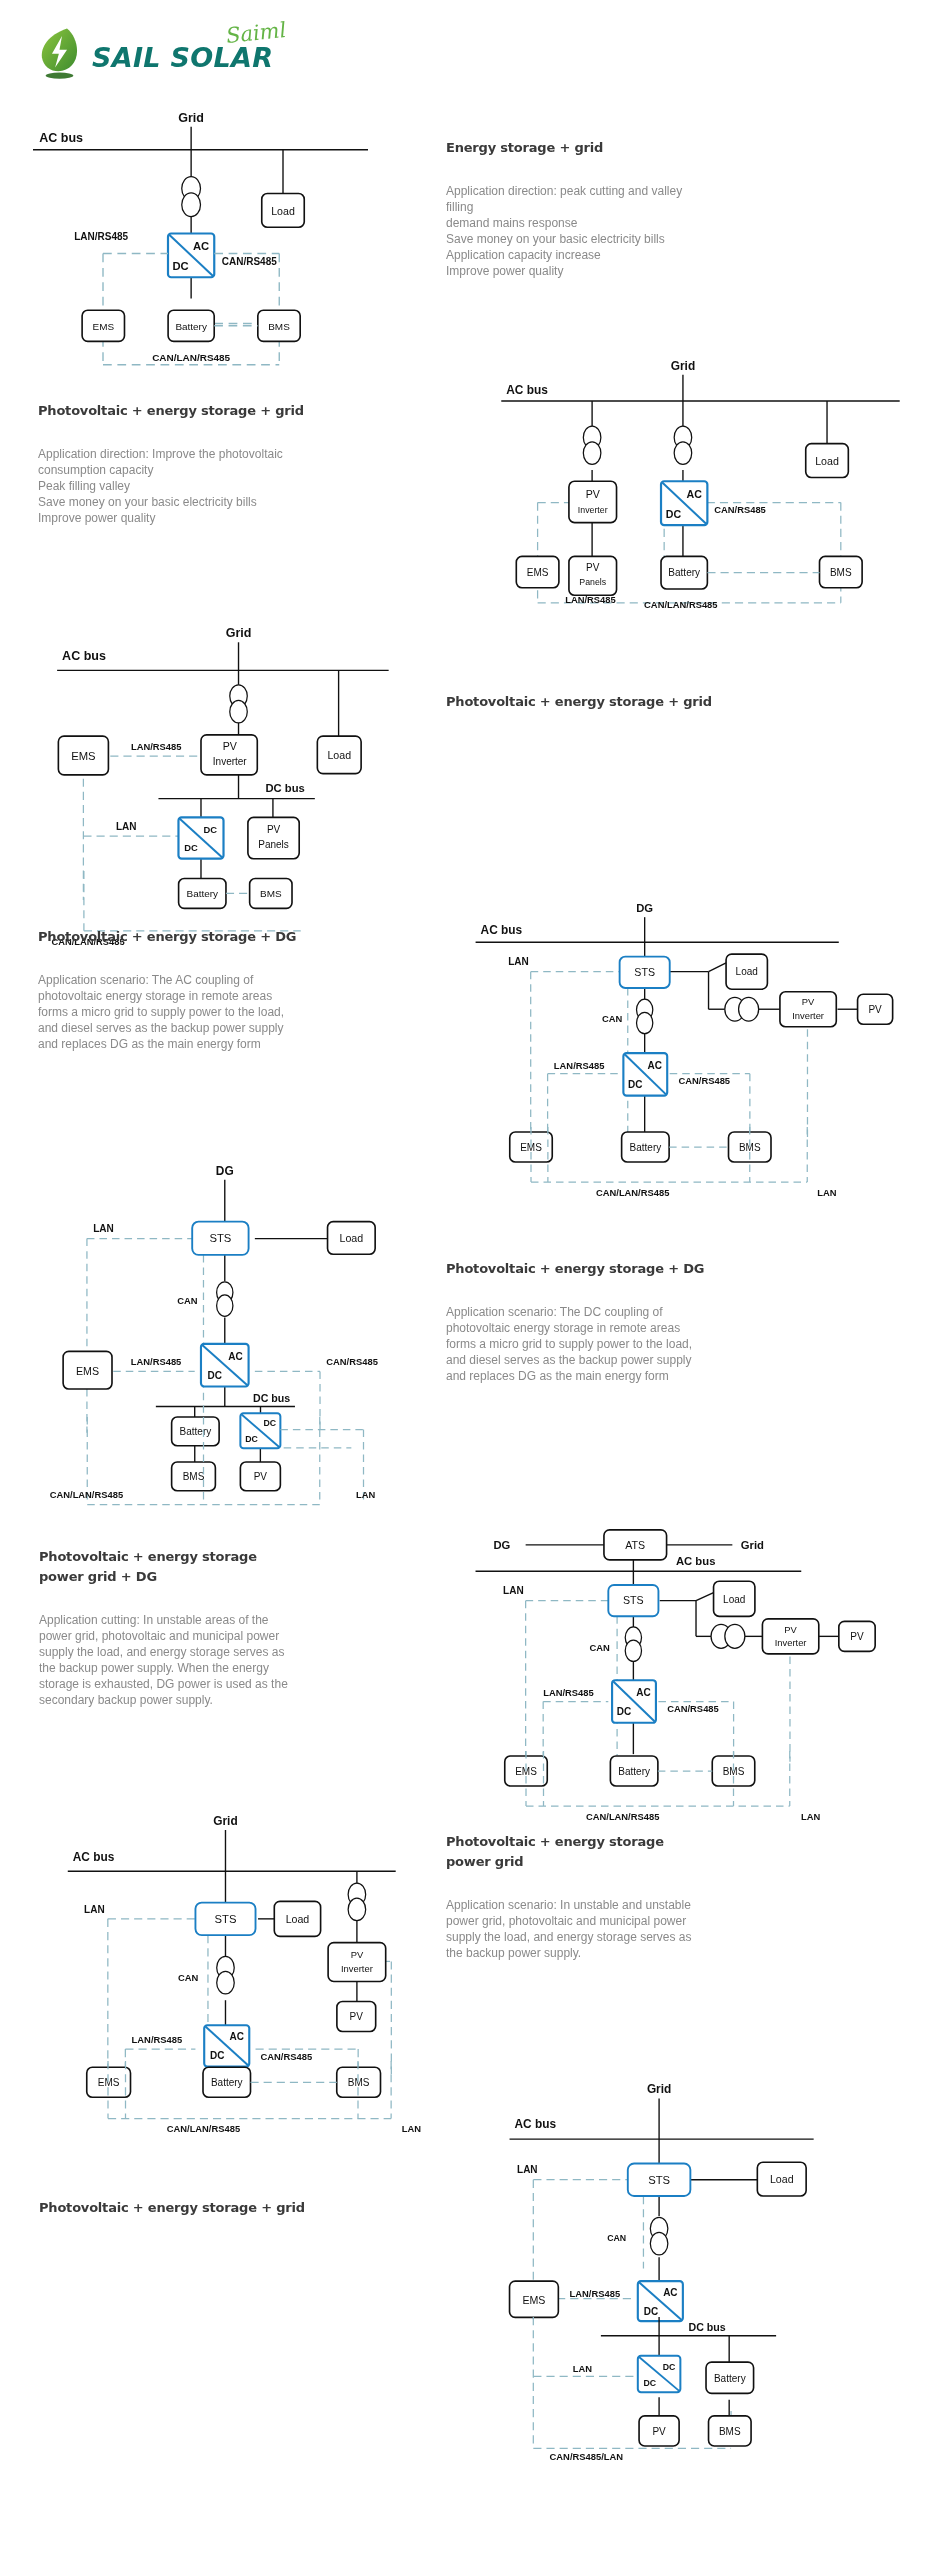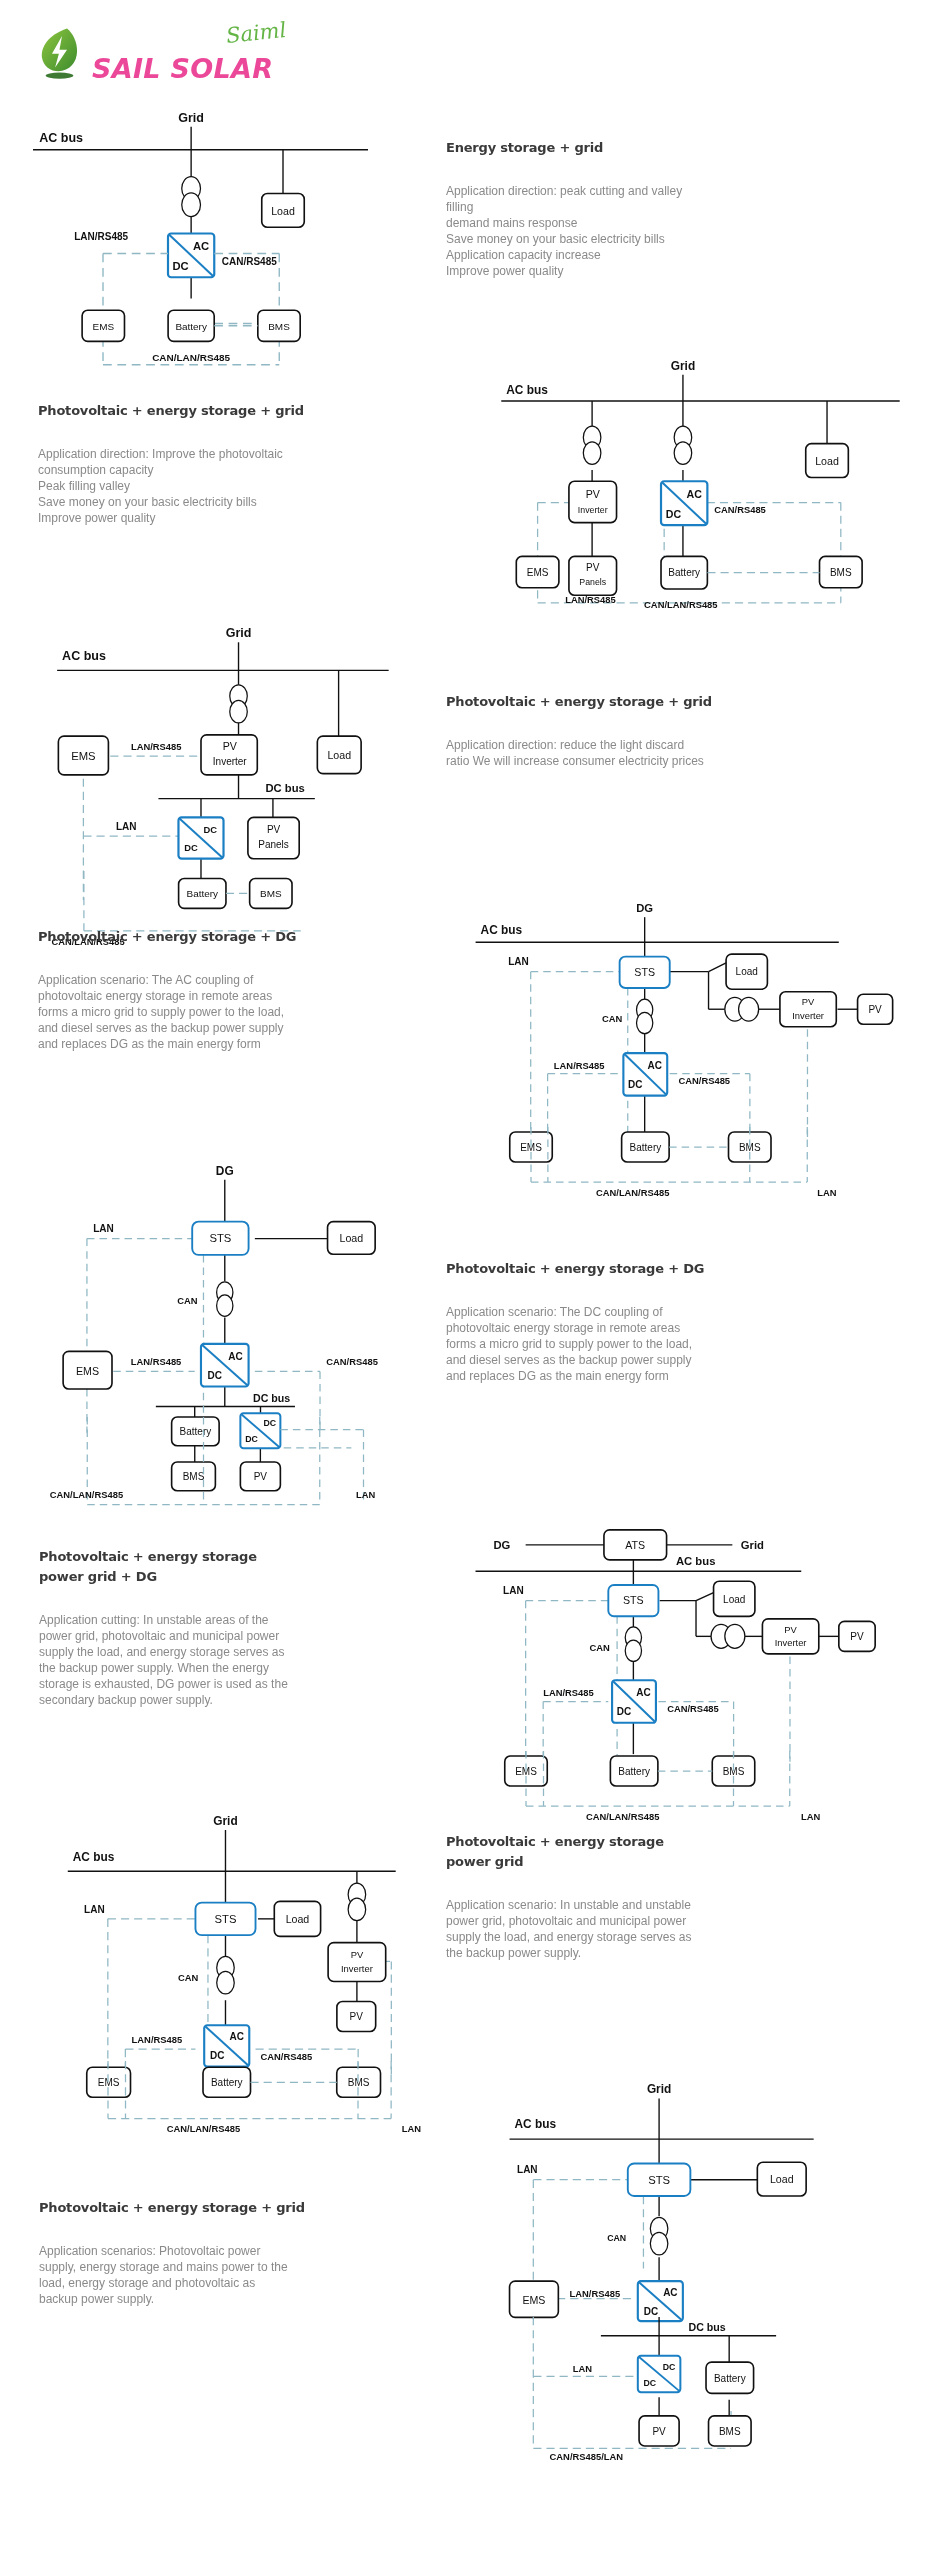--- a/index.html
+++ b/index.html
@@ -10,24 +10,24 @@
     width: 939px;
     height: 2576px;
     position: relative;
     overflow: hidden;
   }
 
   
   .logo-wrap { position: absolute; left: 38px; top: 20px; width: 263px; height: 69px; }
   .logo-mark { position: absolute; left: 0; top: 6.3px; width: 48px; height: 54px; }
   .logo-text {
-    position: absolute; left: 54px; top: 33px;
+    position: absolute; left: 54px; top: 22px;
     font-family: "DejaVu Sans", sans-serif;
     font-size: 27px; font-weight: 700; font-style: italic;
-    letter-spacing: 0.3px; color: #ec4899; white-space: nowrap;
+    letter-spacing: 0.3px; color: #0f766e; white-space: nowrap;
   }
   .logo-script {
     position: absolute; left: 188px; top: 1.3px;
     font-family: "DejaVu Serif", serif; font-style: italic;
     font-size: 21px; color: #64b446; transform: rotate(-6deg); white-space: nowrap;
   }
 
   
   .txtblock { position: absolute; }
   .txt-title {
@@ -300,24 +300,20 @@
     <path d="M340 36 L378 36"></path>
     <path d="M112 0 L112 96"></path>
     <path d="M112 96 L460 96"></path>
   </g>
   <text class="nodelabel" x="60" y="118" font-size="15" font-weight="700">CAN/LAN/RS485</text>
 </svg>
 </div>
 
 <div class="txtblock" style="left:446px; top:692px; width:463px;">
   <div class="txt-title">Photovoltaic + energy storage + grid</div>
-  <div class="txt-body">
-    <div>Application direction: reduce the light discard</div>
-    <div>ratio We will increase consumer electricity prices</div>
-  </div>
 </div>
 
 <div class="txtblock" style="left:38px; top:927px; width:426px;">
   <div class="txt-title">Photovoltaic + energy storage + DG</div>
   <div class="txt-body">
     <div>Application scenario: The AC coupling of</div>
     <div>photovoltaic energy storage in remote areas</div>
     <div>forms a micro grid to supply power to the load,</div>
     <div>and diesel serves as the backup power supply</div>
     <div>and replaces DG as the main energy form</div>
@@ -721,26 +717,20 @@
   <div class="txt-body">
     <div>Application scenario: In unstable and unstable</div>
     <div>power grid, photovoltaic and municipal power</div>
     <div>supply the load, and energy storage serves as</div>
     <div>the backup power supply.</div>
   </div>
 </div>
 
 <div class="txtblock" style="left:39px; top:2198px; width:438px;">
   <div class="txt-title">Photovoltaic + energy storage + grid</div>
-  <div class="txt-body">
-    <div>Application scenarios: Photovoltaic power</div>
-    <div>supply, energy storage and mains power to the</div>
-    <div>load, energy storage and photovoltaic as</div>
-    <div>backup power supply.</div>
-  </div>
 </div>
 
 <div class="diagram" style="left:482px; top:2048px;">
 <svg width="413" height="276" viewBox="0 0 660 440">
   <g stroke="#111" stroke-width="2.2" fill="none">
     <line x1="44" y1="145" x2="530" y2="145"></line>
     <line x1="283" y1="80" x2="283" y2="145"></line>
     <line x1="283" y1="145" x2="283" y2="184"></line>
     <line x1="283" y1="236" x2="283" y2="268"></line>
     <line x1="283" y1="334" x2="283" y2="372"></line>

